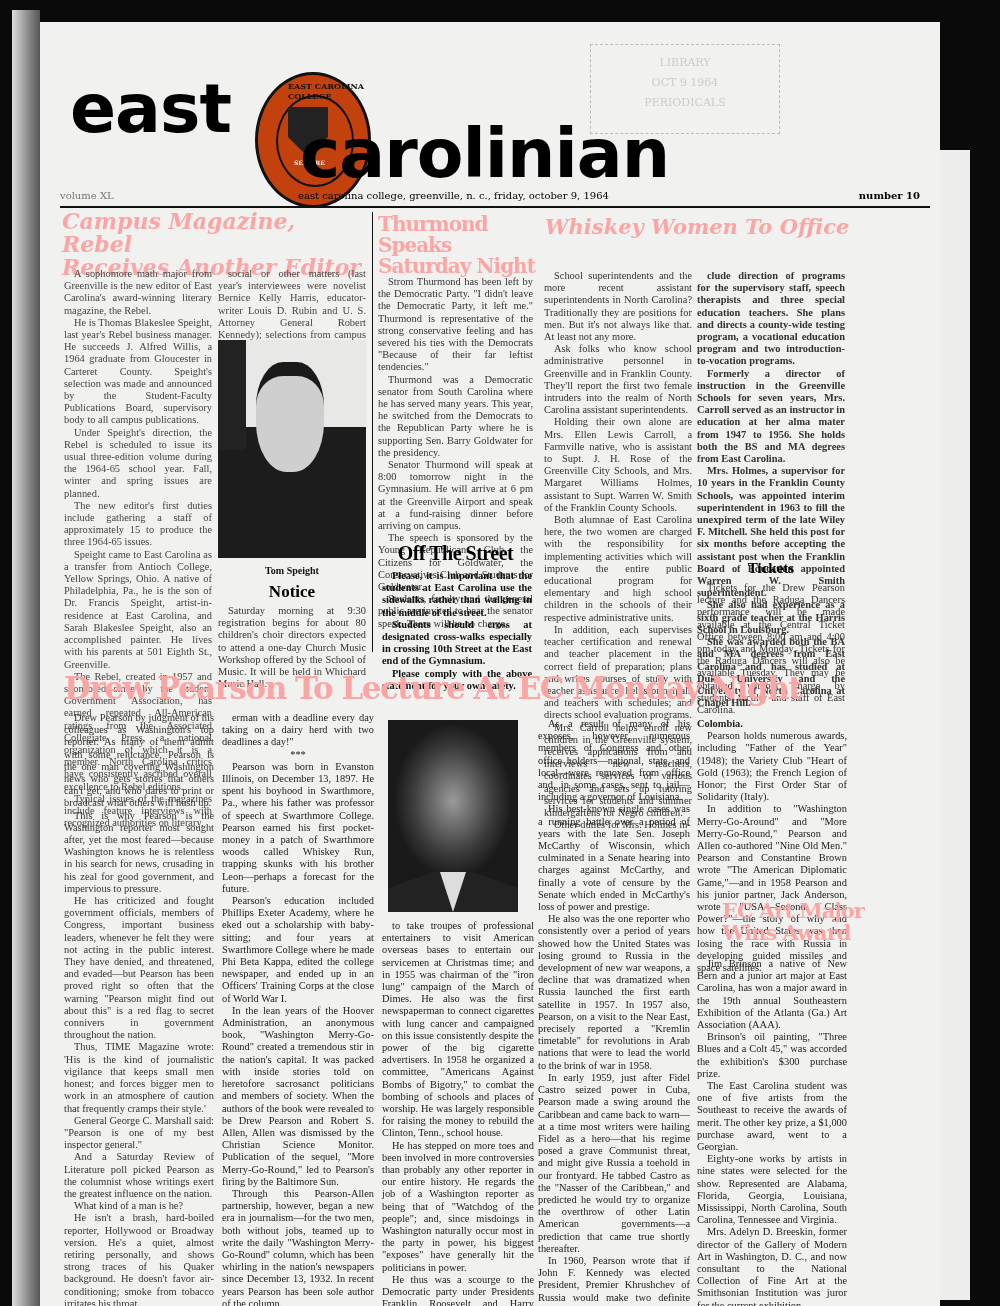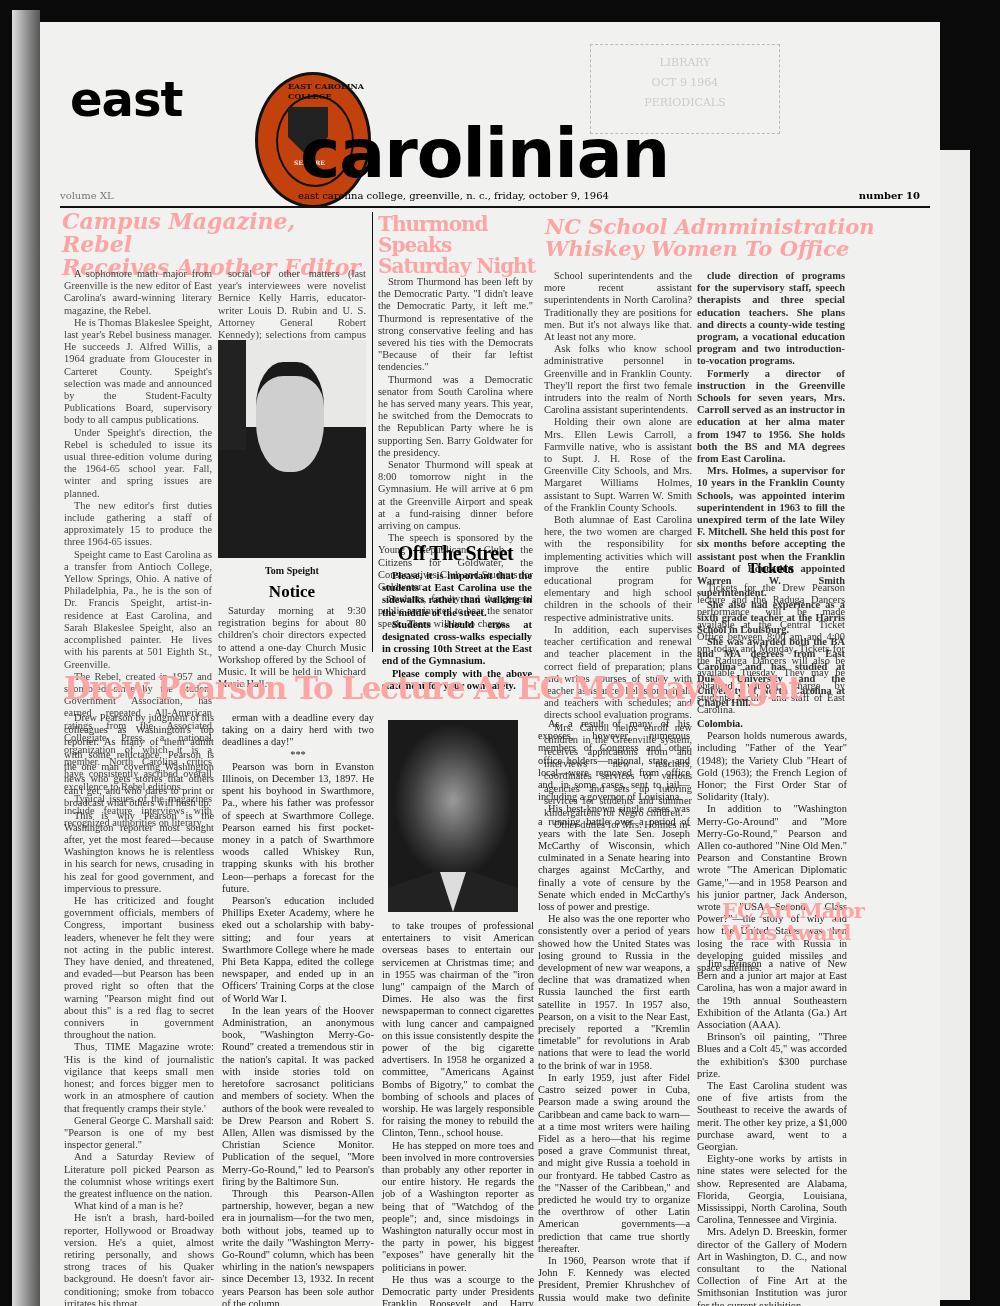--- a/index.html
+++ b/index.html
@@ -1,21 +1,21 @@
 <!DOCTYPE html>
 <html><head>
 <meta charset="utf-8">
 <style>
   html,body{margin:0;padding:0;}
   body{width:1000px;height:1306px;background:#0a0a0a;position:relative;overflow:hidden;font-family:"DejaVu Serif",serif;}
   .page{position:absolute;left:40px;top:22px;width:900px;height:1284px;background:#f1f1ef;}
   .page-edge-left{position:absolute;left:12px;top:10px;width:28px;height:1296px;background:linear-gradient(90deg,#ddd,#888 60%,#555);}
   .right-strip{position:absolute;left:930px;top:150px;width:40px;height:1150px;background:#ededeb;}
   .abs{position:absolute;}
-  .masthead-east{left:70px;top:75px;font-family:"DejaVu Sans",sans-serif;font-weight:bold;font-size:48px;letter-spacing:-1px;color:#000;line-height:1;}
+  .masthead-east{left:70px;top:75px;font-family:"DejaVu Sans",sans-serif;font-weight:bold;font-size:68px;letter-spacing:-1px;color:#000;line-height:1;}
   .masthead-carolinian{left:300px;top:120px;font-family:"DejaVu Sans",sans-serif;font-weight:bold;font-size:68px;letter-spacing:-1px;color:#000;line-height:1;}
   .seal{left:255px;top:72px;width:110px;height:130px;border-radius:50%;border:3px solid #111;background:#c2410c;}
   .seal-inner{position:absolute;left:18px;top:20px;width:74px;height:88px;border-radius:50%;border:2px solid #111;}
   .seal-shield{position:absolute;left:30px;top:32px;width:40px;height:50px;background:#222;clip-path:polygon(0 0,100% 0,100% 60%,50% 100%,0 60%);}
   .seal-text{position:absolute;font-size:8px;font-weight:bold;color:#111;}
   .stamp{left:590px;top:44px;width:190px;height:90px;border:1px dashed #bbb;color:#ccc;font-size:11px;text-align:center;line-height:20px;padding-top:8px;box-sizing:border-box;}
   .dateline{left:60px;top:190px;width:870px;height:16px;border-bottom:2px solid #111;font-family:"DejaVu Serif",serif;font-size:10px;}
   .dateline .vol{position:absolute;left:0;top:0;color:#777;}
   .dateline .mid{position:absolute;left:238px;top:0;}
   .dateline .num{position:absolute;right:10px;top:0;font-weight:bold;}
@@ -100,21 +100,20 @@
 </div>
 
 <div class="subhead" style="left:378px;top:542px;width:155px;font-size:20px;letter-spacing:-0.5px;">Off The Street</div>
 <div class="col bold-col" style="left:382px;top:570px;width:150px;color:#111;">
   <p>Please, it is important that the students at East Carolina use the sidewalks rather than walking in the middle of the street.</p>
   <p>Students should cross at designated cross-walks especially in crossing 10th Street at the East end of the Gymnasium.</p>
   <p>Please comply with the above statement for your own safety.</p>
 </div>
 
 <div class="abs" style="left:545px;top:216px;width:380px;">
-  <div class="hl hl-italic" style="font-size:21px;">NC School Admministration</div>
   <div class="hl hl-italic" style="font-size:21px;">Whiskey Women To Office</div>
 </div>
 <div class="col" style="left:544px;top:270px;width:148px;color:#333;">
   <p>School superintendents and the more recent assistant superintendents in North Carolina? Traditionally they are positions for men. But it's not always like that. At least not any more.</p>
   <p>Ask folks who know school administrative personnel in Greenville and in Franklin County. They'll report the first two female intruders into the realm of North Carolina assistant superintendents.</p>
   <p>Holding their own alone are Mrs. Ellen Lewis Carroll, a Farmville native, who is assistant to Supt. J. H. Rose of the Greenville City Schools, and Mrs. Margaret Williams Holmes, assistant to Supt. Warren W. Smith of the Franklin County Schools.</p>
   <p>Both alumnae of East Carolina here, the two women are charged with the responsibility for implementing activities which will improve the entire public educational program for elementary and high school children in the schools of their respective administrative units.</p>
   <p>In addition, each supervises teacher certification and renewal and teacher placement in the correct field of preparation; plans and writes courses of study with teacher assistance; helps principals and teachers with schedules; and directs school evaluation programs.</p>
   <p>Mrs. Carroll helps enroll new children in the Greenville system, receives applications from and interviews new teachers, coordinates services of various agencies and sets up tutoring services for students and summer kindergartens for Negro children.</p>
   <p>Other duties for Mrs. Holmes in-</p>

